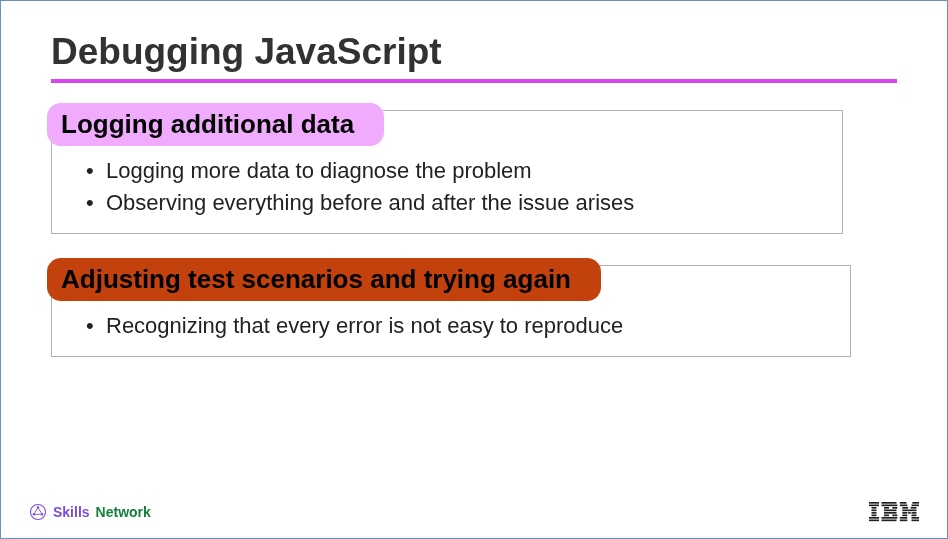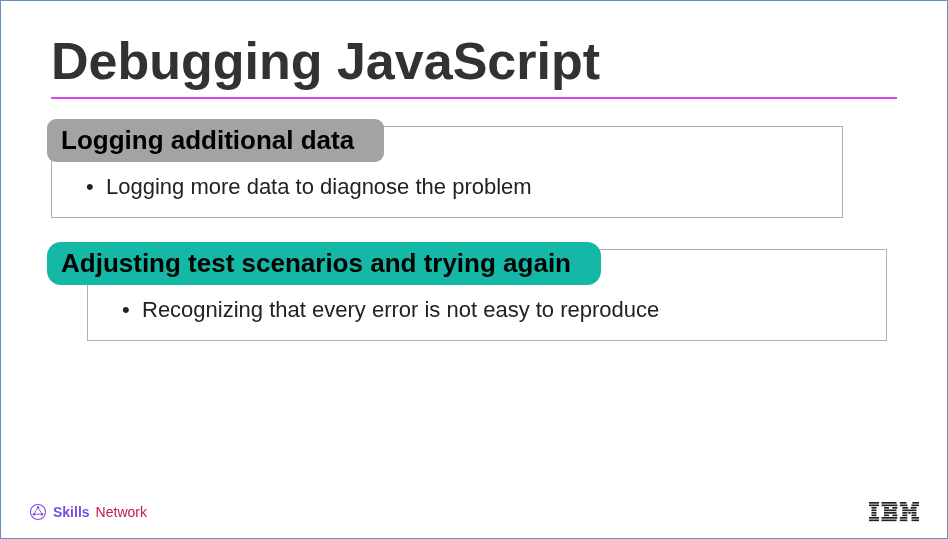--- a/index.html
+++ b/index.html
@@ -11,24 +11,24 @@
     overflow: hidden;
   }
   .slide {
     width: 100%;
     height: 100%;
     border: 1px solid #6a8fbf;
     position: relative;
     padding: 30px 50px 0 50px;
   }
   .title {
-    font-size: 52px;
+    font-size: 37px;
     font-weight: 600;
     color: #323232;
-    border-bottom: 2px solid #d946ef;
+    border-bottom: 4px solid #d946ef;
     padding-bottom: 6px;
     margin-bottom: 20px;
   }
   .section {
     position: relative;
     margin-bottom: 24px;
   }
   .section-box {
     border: 1px solid #b0b0b0;
     padding: 44px 20px 14px 30px;
@@ -38,78 +38,79 @@
     display: inline-block;
     position: relative;
     z-index: 2;
     font-size: 26px;
     font-weight: 700;
     color: #000;
     padding: 6px 30px 6px 14px;
     border-radius: 14px;
     margin-left: -4px;
   }
-  .hdr1 { background: #a3a3a3; border-radius: 9px; }
-  .hdr2 { background: #14b8a6; }
+  .hdr1 { background: #f0abfc; }
+  .hdr2 { background: #c2410c; }
   .section-box ul {
     list-style: none;
   }
   .section-box li {
     font-size: 22px;
     color: #222;
     line-height: 1.45;
     position: relative;
     padding-left: 24px;
   }
   .section-box li::before {
     content: "•";
     position: absolute;
     left: 4px;
     top: 0;
     color: #222;
   }
   .box1 { width: 792px; }
-  .box2 { width: 800px; margin-left: 36px; }
+  .box2 { width: 800px; }
   .footer {
     position: absolute;
     bottom: 16px;
     left: 28px;
     right: 28px;
     display: flex;
     justify-content: space-between;
     align-items: center;
   }
   .sn {
     display: flex;
     align-items: center;
     gap: 6px;
     font-size: 14px;
     color: #666;
   }
   .sn svg { width: 18px; height: 18px; }
   .sn .skills { font-weight: 700; color: #7a4de0; }
-  .sn .network { font-weight: 400; color: #be185d; }
+  .sn .network { font-weight: 700; color: #15803d; }
   .ibm {
     display: flex;
     gap: 2px;
     align-items: center;
   }
   .ibm svg { height: 20px; }
 </style>
 </head>
 <body>
 
 <div class="slide">
   <h1 class="title">Debugging JavaScript</h1>
 
   <div class="section">
     <div class="section-header hdr1">Logging additional data</div>
     <div class="section-box box1">
       <ul>
         <li>Logging more data to diagnose the problem</li>
+        <li>Observing everything before and after the issue arises</li>
       </ul>
     </div>
   </div>
 
   <div class="section">
     <div class="section-header hdr2">Adjusting test scenarios and trying again</div>
     <div class="section-box box2">
       <ul>
         <li>Recognizing that every error is not easy to reproduce</li>
       </ul>

